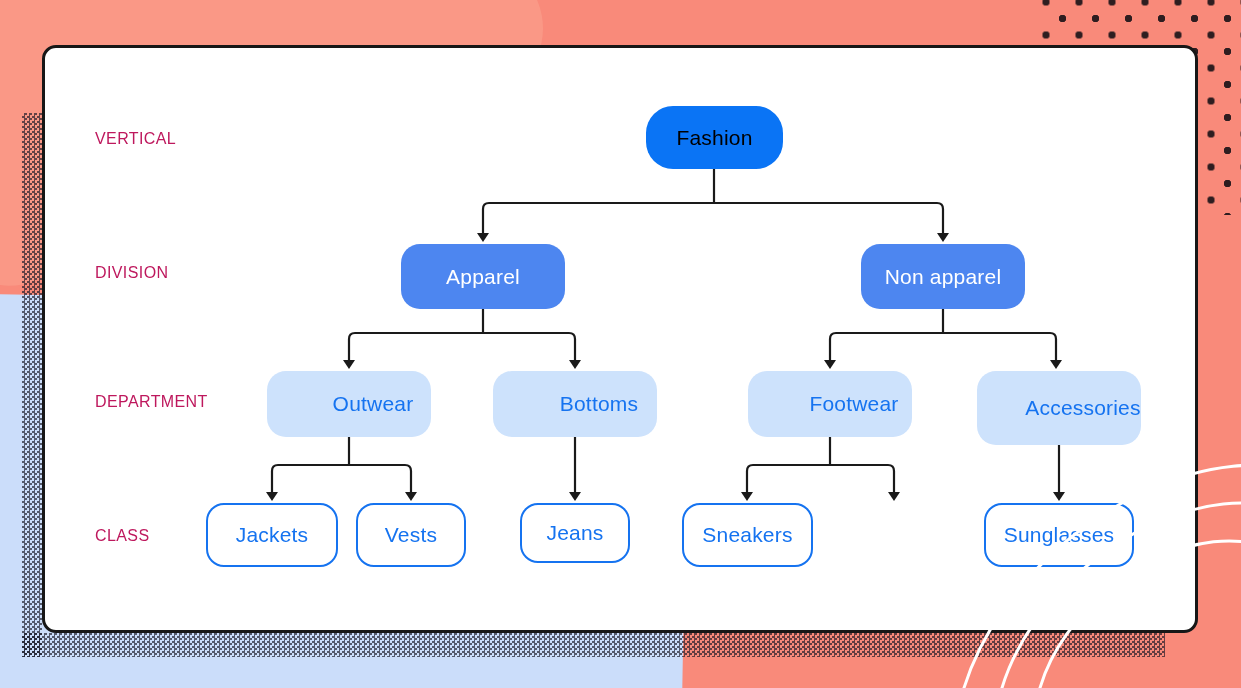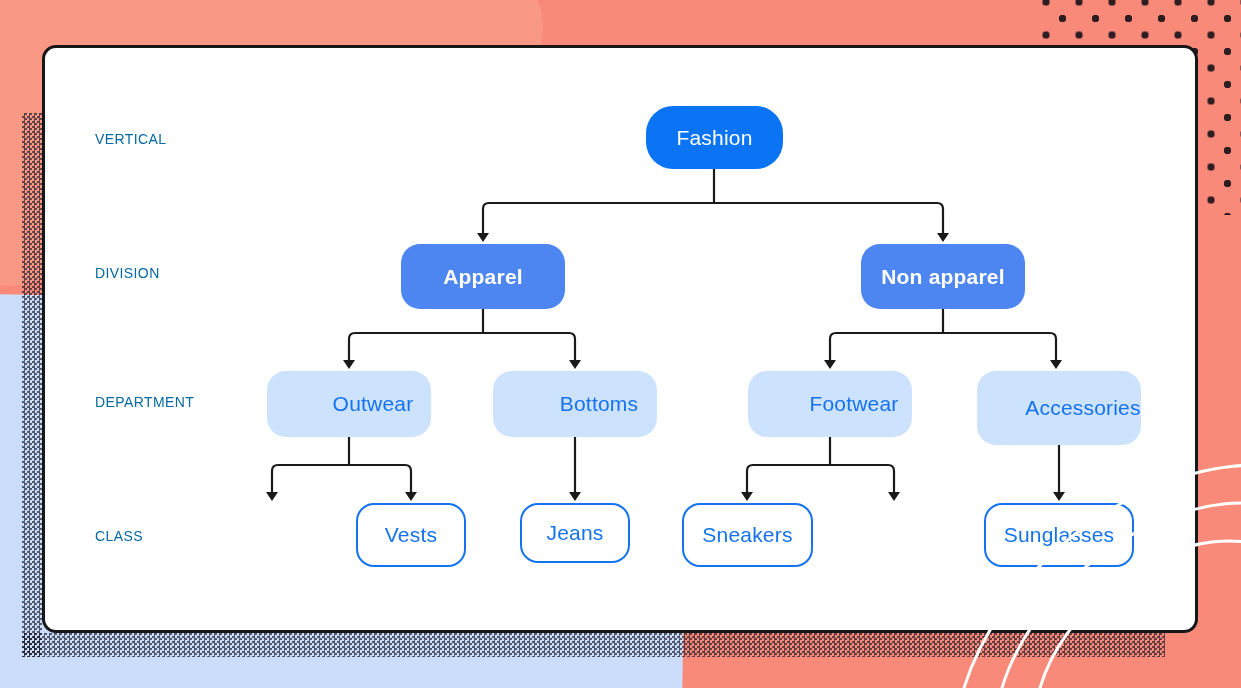--- a/index.html
+++ b/index.html
@@ -27,27 +27,27 @@
   .halftone{position:absolute;
     background:repeating-conic-gradient(rgba(22,22,36,0.66) 0% 25%, rgba(0,0,0,0) 0% 50%) 0 0/5px 5px;}
   .halftone-left{left:22px;top:113px;width:20px;height:544px;}
   .halftone-bottom{left:22px;top:633px;width:1143px;height:24px;}
 
   
   .card{position:absolute;left:42px;top:45px;width:1156px;height:588px;
     background:#ffffff;border:3px solid #171717;border-radius:14px;box-sizing:border-box;}
   .card-inner{position:absolute;left:0;top:0;width:1150px;height:582px;}
 
-  .row-label{position:absolute;left:50px;font-size:14px;letter-spacing:.4px;
-    color:#0369a1;font-weight:500;line-height:16px;}
+  .row-label{position:absolute;left:50px;font-size:16px;letter-spacing:.4px;
+    color:#be185d;font-weight:500;line-height:16px;}
 
   .node{position:absolute;display:flex;align-items:center;justify-content:center;
     font-size:21px;letter-spacing:.2px;border-radius:19px;box-sizing:border-box;white-space:nowrap;}
-  .lvl-vertical{background:#0a74f5;color:#ffffff;border-radius:27px;font-weight:500;}
-  .lvl-division{background:#4d86f0;color:#fff;font-weight:700;}
+  .lvl-vertical{background:#0a74f5;color:#000000;border-radius:27px;font-weight:500;}
+  .lvl-division{background:#4d86f0;color:#fff;font-weight:400;}
   .lvl-department{background:#cde2fc;color:#1573f0;font-weight:500;padding-left:48px;}
   .lvl-class{background:#fff;color:#1573f0;border:2px solid #1573f0;border-radius:18px;font-weight:500;}
 
   .connectors{position:absolute;left:0;top:0;pointer-events:none;}
   .connectors path{stroke:#1a1a1a;stroke-width:2.2;fill:none;stroke-linejoin:round;}
   .connectors polygon{fill:#1a1a1a;}
 
   .squiggles{position:absolute;left:880px;top:400px;width:361px;height:288px;
     pointer-events:none;z-index:5;}
   .squiggles ellipse{fill:none;stroke:#ffffff;stroke-width:3;}
@@ -113,20 +113,21 @@
       <div class="node lvl-vertical" style="left:601px;top:58px;width:137px;height:63px">Fashion</div>
 
       <div class="node lvl-division" style="left:356px;top:196px;width:164px;height:65px">Apparel</div>
       <div class="node lvl-division" style="left:816px;top:196px;width:164px;height:65px">Non apparel</div>
 
       <div class="node lvl-department" style="left:222px;top:323px;width:164px;height:66px">Outwear</div>
       <div class="node lvl-department" style="left:703px;top:323px;width:164px;height:66px">Footwear</div>
       <div class="node lvl-department" style="left:448px;top:323px;width:164px;height:66px">Bottoms</div>
       <div class="node lvl-department" style="left:932px;top:323px;width:164px;height:74px">Accessories</div>
 
+      <div class="node lvl-class" style="left:161px;top:455px;width:132px;height:64px">Jackets</div>
       <div class="node lvl-class" style="left:311px;top:455px;width:110px;height:64px">Vests</div>
       <div class="node lvl-class" style="left:475px;top:455px;width:110px;height:60px">Jeans</div>
       <div class="node lvl-class" style="left:637px;top:455px;width:131px;height:64px">Sneakers</div>
       <div class="node lvl-class" style="left:939px;top:455px;width:150px;height:64px">Sunglasses</div>
 
     </div>
   </div>
 
   <svg class="squiggles" viewBox="0 0 361 288">
     <g transform="rotate(-40 295 272)">

